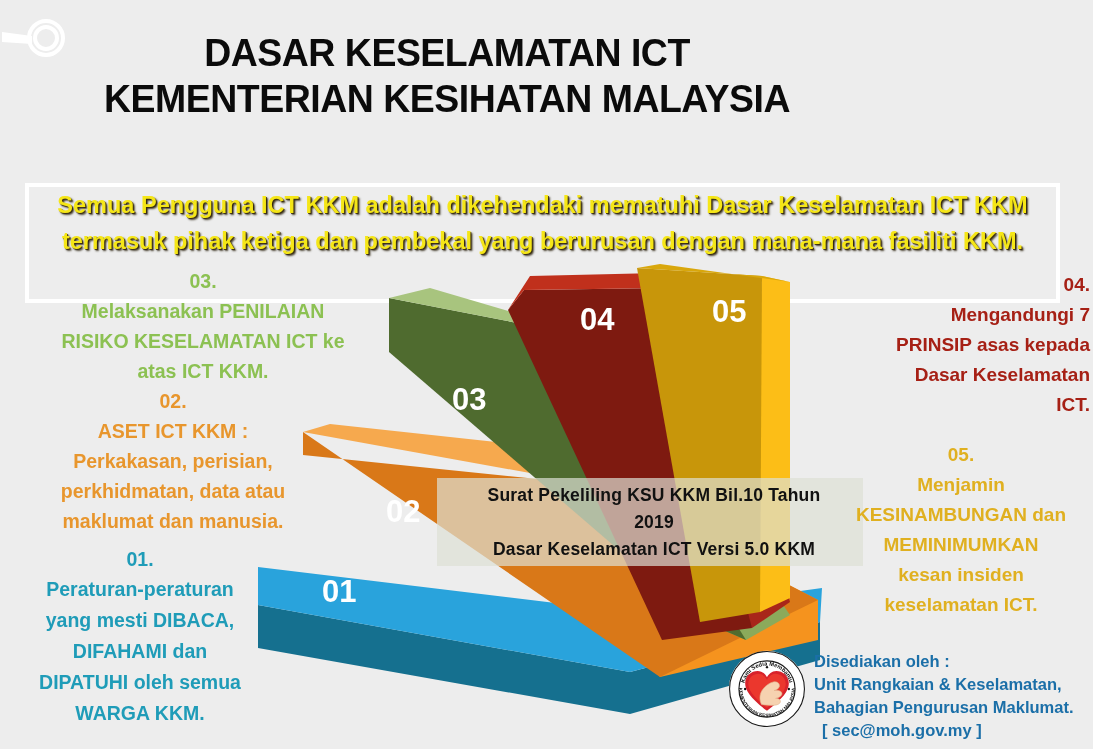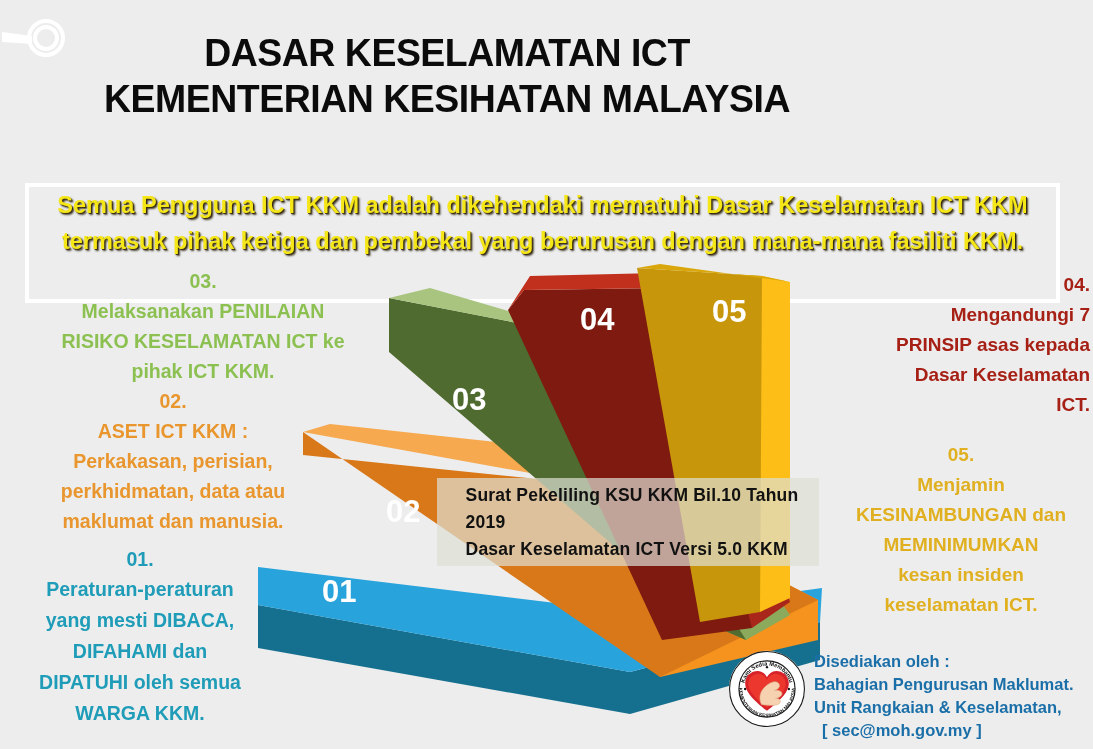--- a/index.html
+++ b/index.html
@@ -56,25 +56,25 @@
   .blk .body{display:block;}
 
   #blk03{left:14px;top:266px;width:378px;color:#8CC152;font-size:19.5px;line-height:30px;}
   #blk02{left:8px;top:386px;width:330px;color:#E8962D;font-size:19.5px;line-height:30px;}
   #blk01{left:0px;top:544px;width:280px;color:#1F9CB8;font-size:19.5px;line-height:31px;}
   #blk04{left:832px;top:270px;width:258px;color:#A62015;font-size:19px;line-height:30px;text-align:right;}
   #blk05{left:832px;top:440px;width:258px;color:#E0B020;font-size:19px;line-height:30px;}
 
   
   .caption{
-    position:absolute;left:437px;top:478px;width:382px;height:88px;
+    position:absolute;left:437px;top:478px;width:426px;height:88px;
     background:rgba(221,223,212,0.70);
     box-sizing:border-box;
     display:flex;align-items:center;justify-content:center;
-    text-align:left;
+    text-align:center;
     color:#111111;
     font-weight:bold;
     font-size:17.5px;
     line-height:27px;
     letter-spacing:0.2px;
     padding-left:8px;
   }
 
   
   .footer{
@@ -158,21 +158,21 @@
       <span>2019</span><br>
       <span>Dasar Keselamatan ICT Versi 5.0 KKM</span>
     </div>
   </div>
 
   <div class="blk" id="blk03">
     <span class="num">03.</span>
     <span class="body">
       <span>Melaksanakan PENILAIAN</span><br>
       <span>RISIKO KESELAMATAN ICT ke</span><br>
-      <span>pihak ICT KKM.</span>
+      <span>atas ICT KKM.</span>
     </span>
   </div>
 
   <div class="blk" id="blk02">
     <span class="num">02.</span>
     <span class="body">
       <span>ASET ICT KKM :</span><br>
       <span>Perkakasan, perisian,</span><br>
       <span>perkhidmatan, data atau</span><br>
       <span>maklumat dan manusia.</span>
@@ -233,19 +233,19 @@
       <circle cx="78" cy="50" r="1.5" fill="#111"></circle>
 
       <path d="M50 78 C30 63 22 52 22 43 C22 33 30 27 38 27 C44 27 48 31 50 35 C52 31 56 27 62 27 C70 27 78 33 78 43 C78 52 70 63 50 78 Z" fill="#D8222A"></path>
       <path d="M50 74 C33 61 26 51 26 43.5 C26 35 33 30.5 39 30.5 C44 30.5 47.5 34 50 38 C52.5 34 56 30.5 61 30.5 C67 30.5 74 35 74 43.5 C74 51 67 61 50 74 Z" fill="#EF3B2E" opacity="0.85"></path>
 
       <path d="M43 70 C40 64 40 56 45 50 C48 46 53 42 58 41 C62 40 66 42 66 46 C66 49 62 51 59 52 C63 51 68 52 69 55 C70 58 66 61 61 62 C65 62 68 64 67 67 C66 70 61 71 56 71 Z" fill="#F6D2B0" stroke="#E0B38C" stroke-width="0.8"></path>
     </svg>
 
     <div class="footer-text">
       <span class="ln">Disediakan oleh :</span>
+      <span class="ln">Unit Rangkaian &amp; Keselamatan,</span>
       <span class="ln">Bahagian Pengurusan Maklumat.</span>
-      <span class="ln">Unit Rangkaian &amp; Keselamatan,</span>
       <span class="email">[ sec@moh.gov.my ]</span>
     </div>
   </div>
 
 </div>
 
 </body></html>

